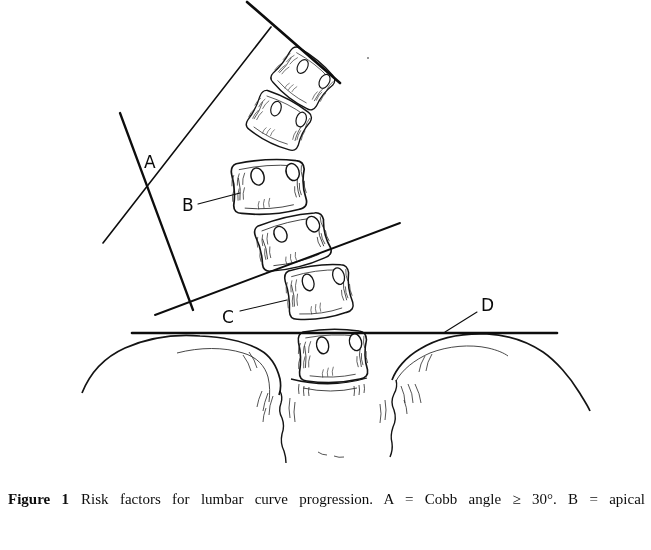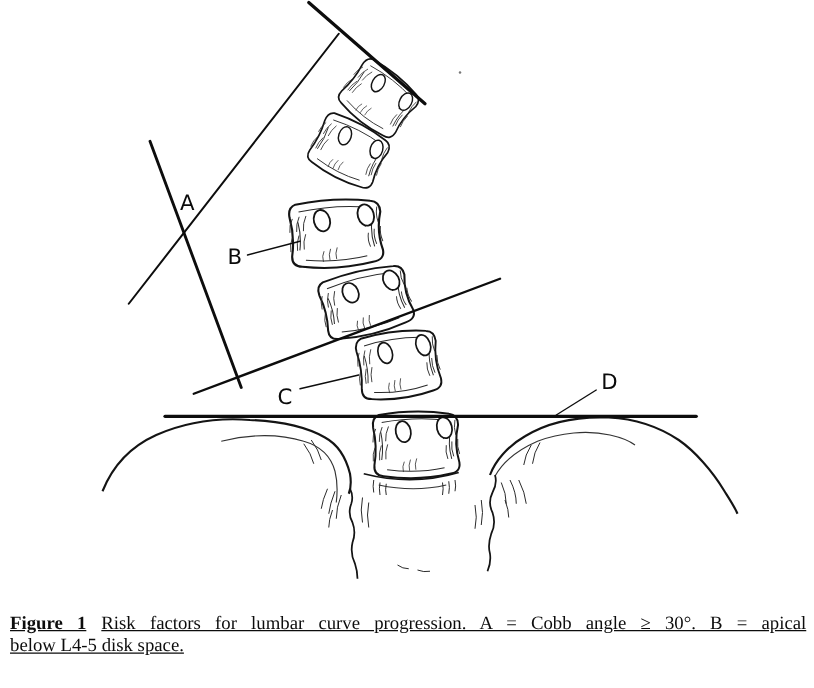--- a/index.html
+++ b/index.html
@@ -1,21 +1,21 @@
 <!DOCTYPE html>
 <html><head>
 <meta charset="utf-8">
 <style>
   html,body{margin:0;padding:0;background:#ffffff;}
   .page{position:relative;width:651px;height:550px;background:#ffffff;overflow:hidden;
         font-family:"Liberation Serif",serif;color:#111;}
   .fig-svg{position:absolute;left:0;top:0;}
   .svg-label{font-family:"DejaVu Sans","Liberation Sans",sans-serif;font-size:17px;fill:#0a0a0a;}
   .caption{position:absolute;left:8px;right:6px;top:491px;font-size:15px;line-height:17.5px;color:#0d0d0d;}
-  .cap-line{width:100%;text-decoration:underline;}
+  .cap-line{width:100%;}
   .jst{text-align:justify;text-align-last:justify;}
   .cap-label{font-weight:bold;margin-right:12px;}
 </style>
 </head>
 <body>
 
 <div class="page">
 
   <svg class="fig-svg" width="651" height="478" viewBox="0 0 651 478">
     <defs>
@@ -83,16 +83,15 @@
     <circle cx="368" cy="58" r="1" fill="#777"></circle>
 
     <text class="svg-label" x="144" y="168">A</text>
     <text class="svg-label" x="182" y="211">B</text>
     <text class="svg-label" x="222" y="323">C</text>
     <text class="svg-label" x="481" y="311">D</text>
   </svg>
 
   <div class="caption">
     <div class="cap-line jst"><span class="cap-label">Figure 1</span><span>Risk factors for lumbar curve progression.  A = Cobb angle ≥ 30°.  B = apical</span></div>
-    <div class="cap-line">below L4-5 disk space.</div>
   </div>
 
 </div>
 
 </body></html>

